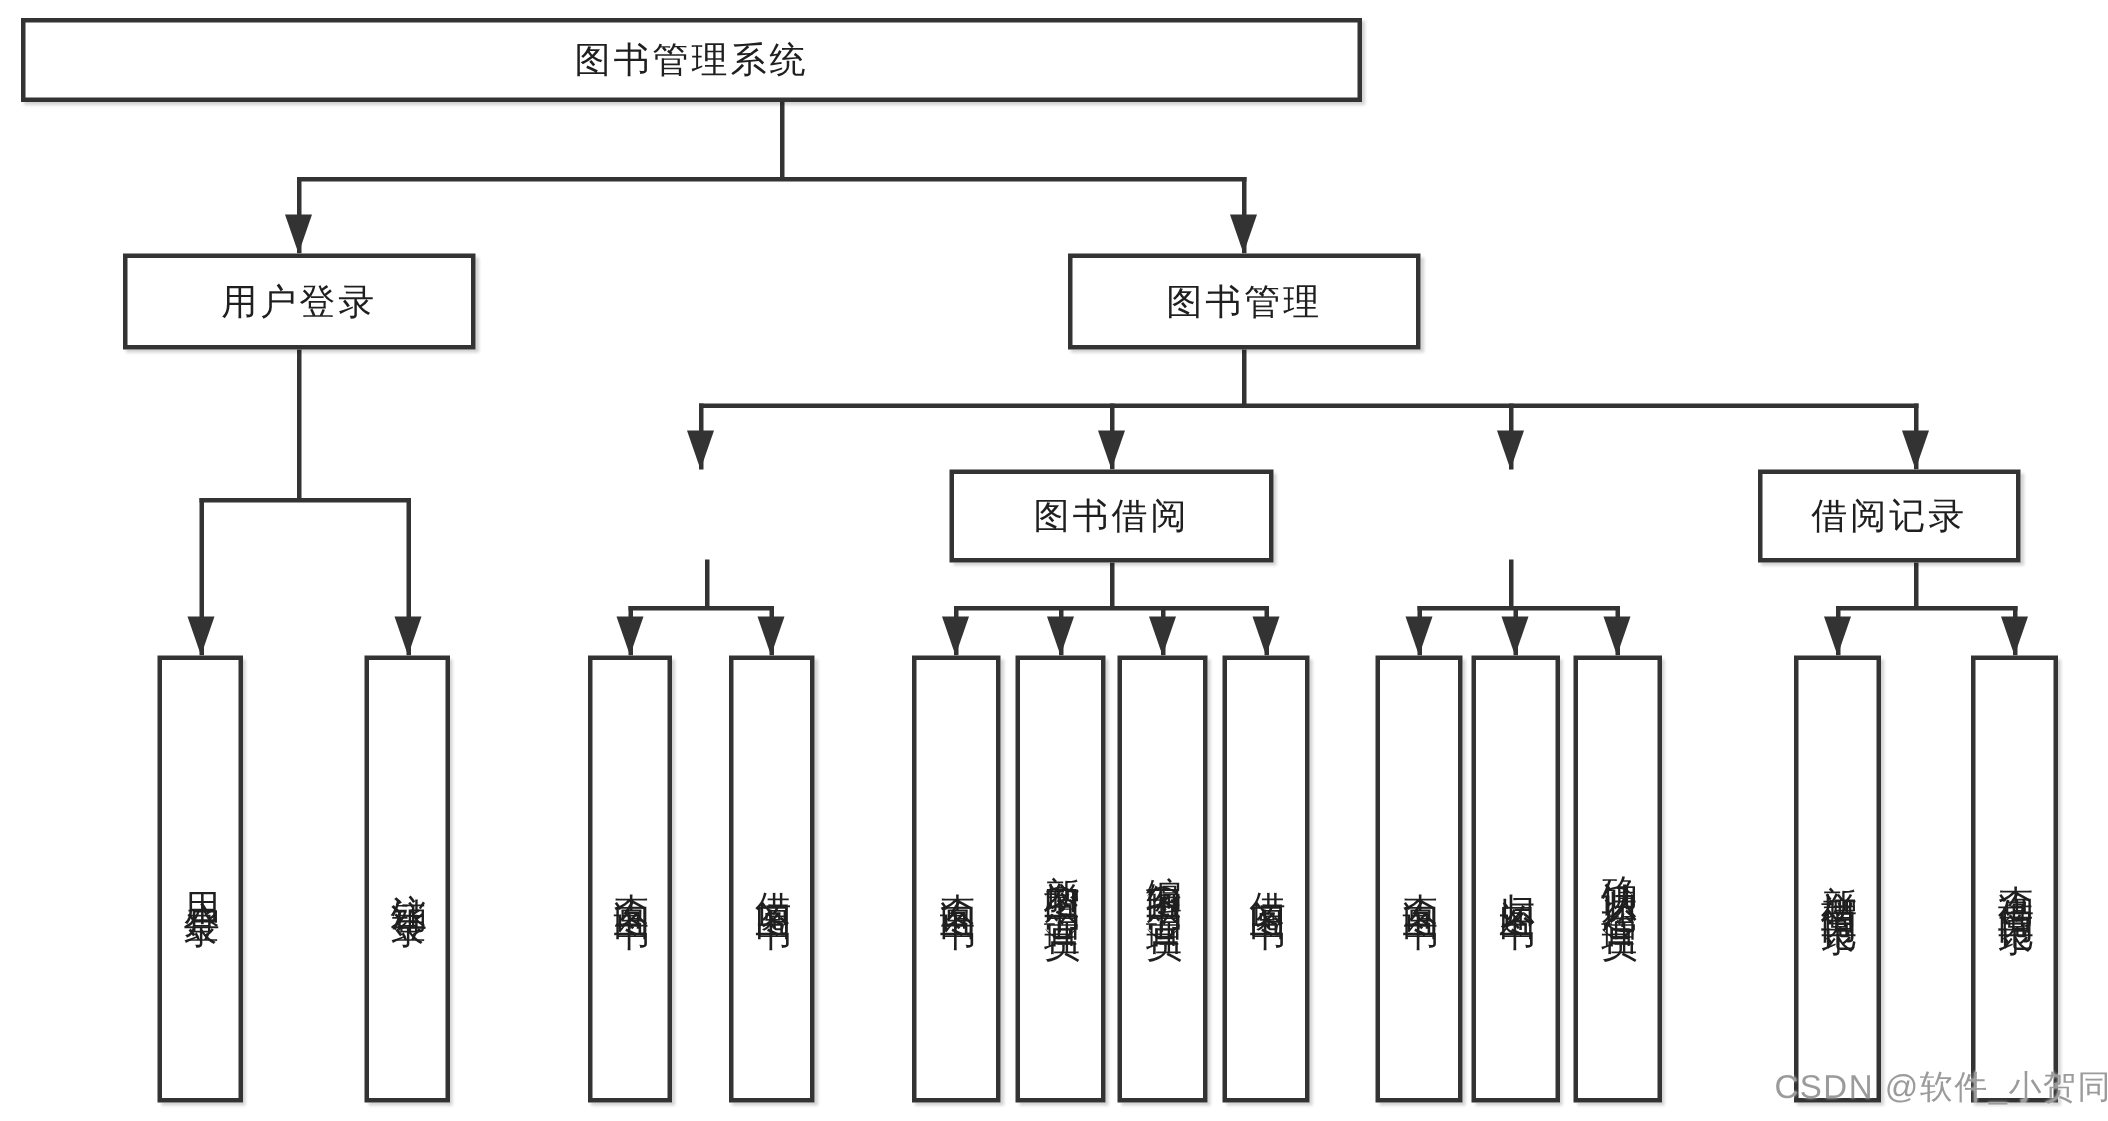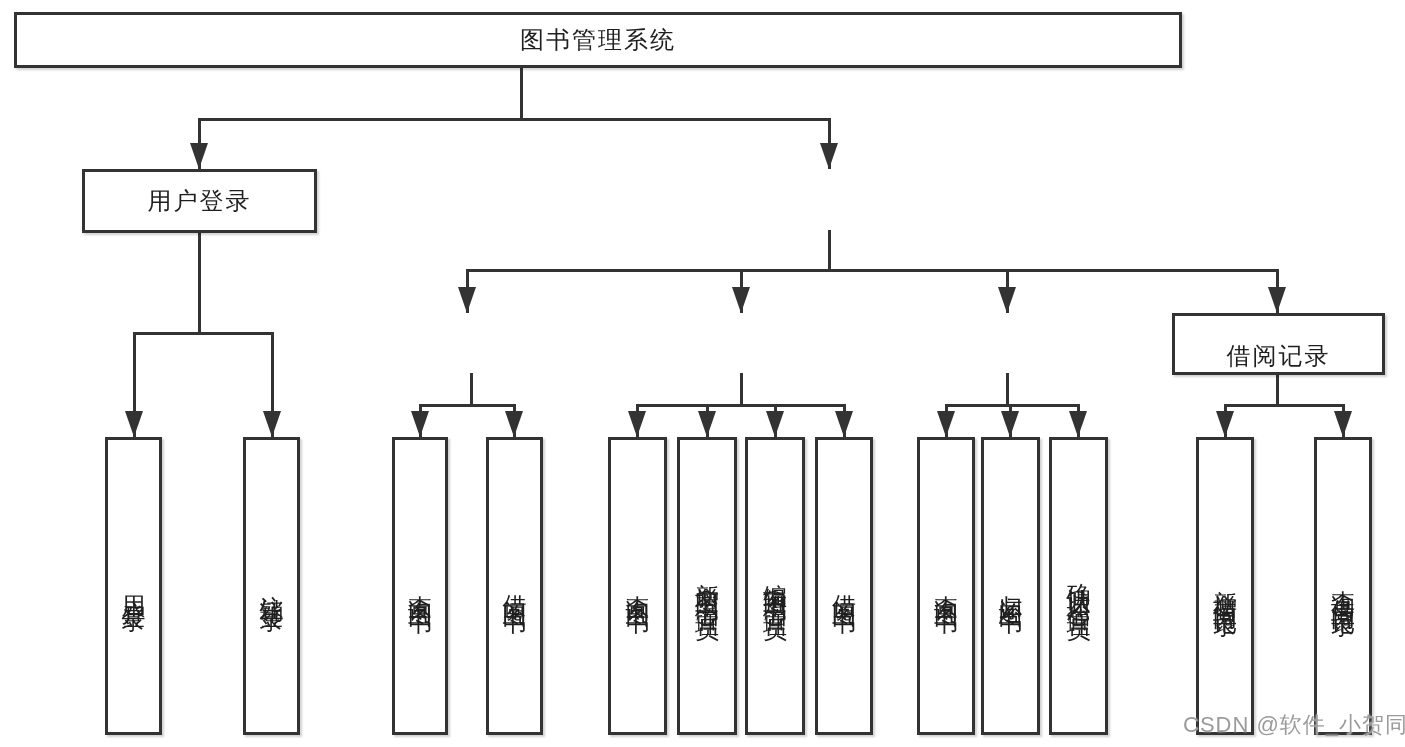--- a/index.html
+++ b/index.html
@@ -86,29 +86,35 @@
   <div class="arr" style="left:1001px;top:411px;"></div>
   <div class="arr" style="left:1069px;top:411px;"></div>
 
   <div class="line" style="left:1276px;top:373px;width:3px;height:33px;"></div>
   <div class="line" style="left:1224px;top:404px;width:121px;height:3px;"></div>
   <div class="line" style="left:1224px;top:404px;width:3px;height:33px;"></div>
   <div class="line" style="left:1342px;top:404px;width:3px;height:33px;"></div>
   <div class="arr" style="left:1216px;top:411px;"></div>
   <div class="arr" style="left:1334px;top:411px;"></div>
 
-  <div class="box" style="left:14px;top:12px;width:1168px;height:56px;">
+  <div class="box" style="left:14px;top:12px;width:894px;height:56px;">
     <span class="lbl">图书管理系统</span>
   </div>
 
   <div class="box" style="left:82px;top:169px;width:235px;height:64px;">
     <span class="lbl">用户登录</span>
   </div>
+  <div class="box" style="left:712px;top:169px;width:235px;height:64px;">
+    <span class="lbl">图书管理</span>
+  </div>
 
-  <div class="box" style="left:1172px;top:313px;width:213px;height:62px;align-items:flex-end;">
+  <div class="box" style="left:633px;top:313px;width:216px;height:62px;">
+    <span class="lbl">图书借阅</span>
+  </div>
+  <div class="box" style="left:1172px;top:313px;width:175px;height:62px;">
     <span class="lbl">借阅记录</span>
   </div>
 
   <div class="box" style="left:105px;top:437px;width:57px;height:298px;">
     <span class="vlbl">用户登录</span>
   </div>
   <div class="box" style="left:243px;top:437px;width:57px;height:298px;">
     <span class="vlbl">注销登录</span>
   </div>
 

